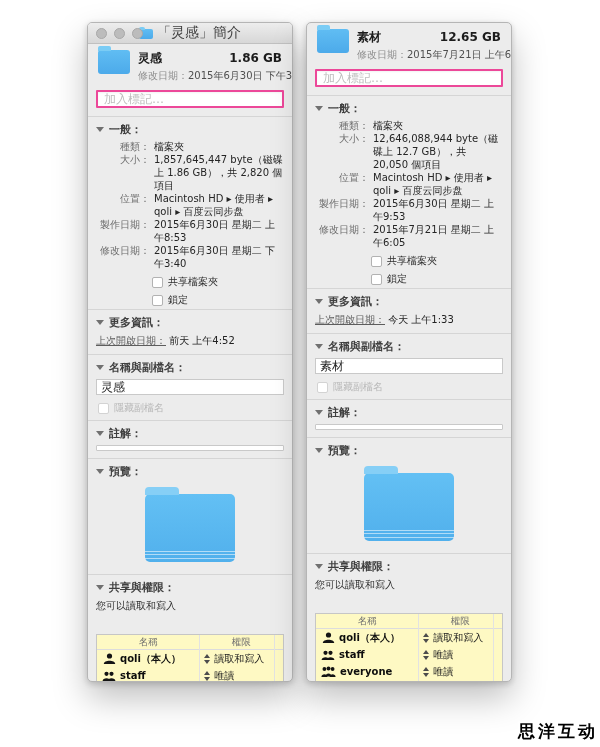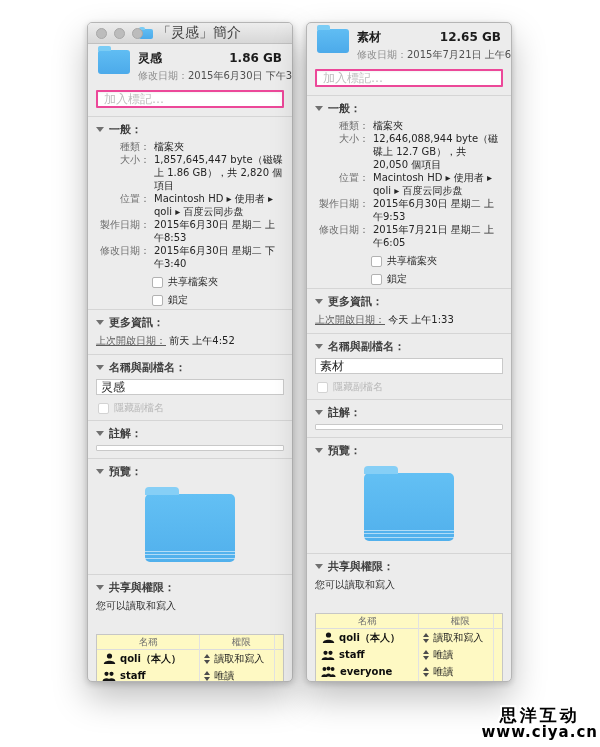--- a/index.html
+++ b/index.html
@@ -475,14 +475,13 @@
         </span>
     </div>
 
     <div class="pt-fill"></div>
   </div>
 
 </div>
 
 <div class="watermark">
   <div class="wm1">思洋互动</div>
-  <div class="wm2">www.ciya.cn</div>
 </div>
 
 </body></html>

